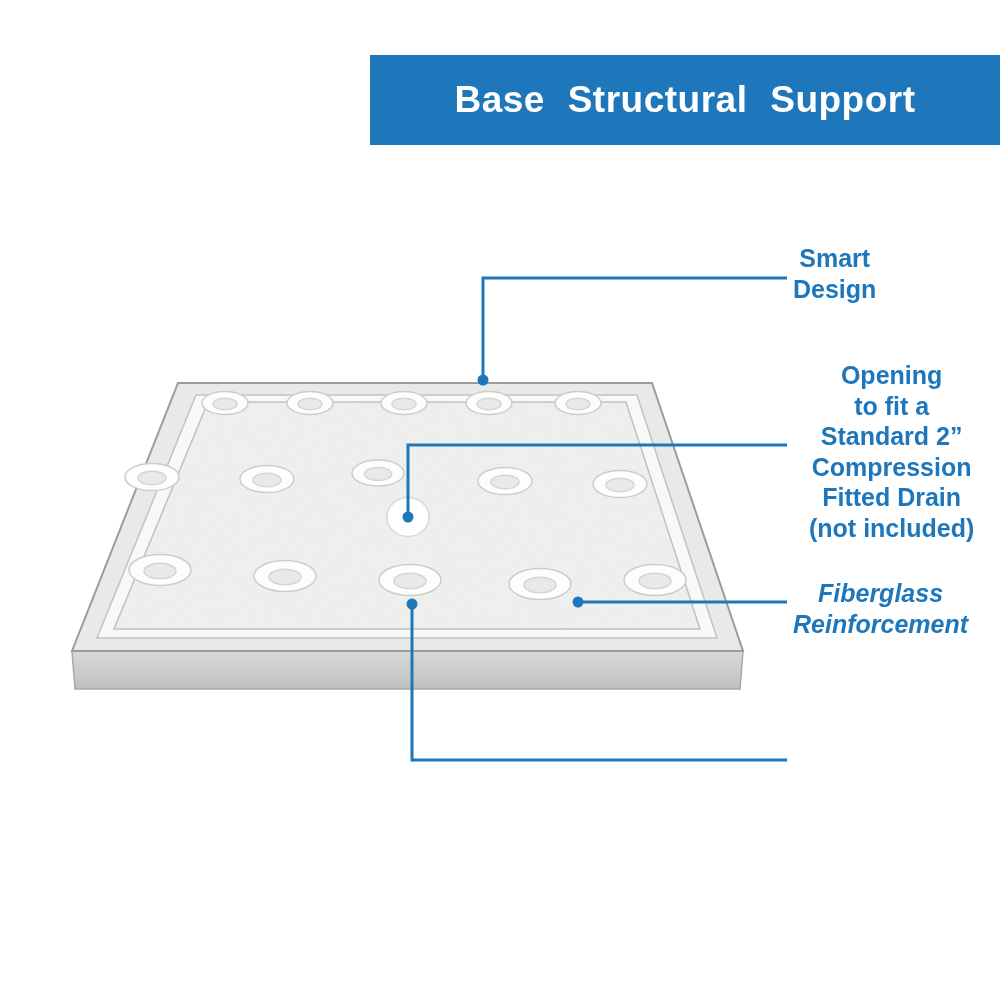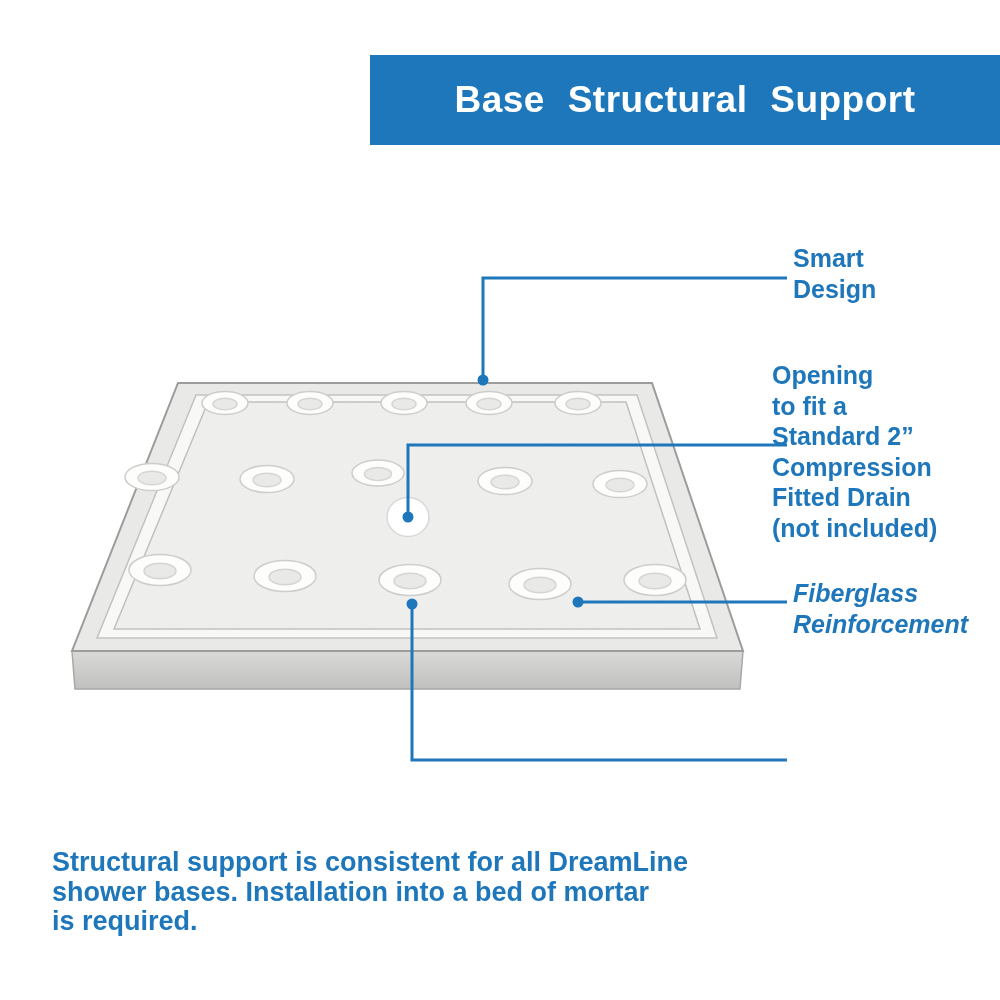--- a/index.html
+++ b/index.html
@@ -26,23 +26,24 @@
   .accent-stroke { stroke:var(--accent); stroke-width:3; fill:none; }
   .accent-fill   { fill:var(--accent); }
 
   .callout-label {
     position:absolute;
     color:var(--accent);
     font-weight:bold;
     font-size:25px;
     line-height:1.22;
     white-space:pre-line;
+    text-align:center;
   }
   .lbl-smart  { left:793px; top:243px; }
-  .lbl-drain  { left:772px; top:360px; }
+  .lbl-drain  { left:809px; top:360px; }
   .lbl-fiber  { left:793px; top:578px;font-style:italic; }
   .lbl-pvc    { left:793px; top:690px; }
 
   .footer-note {
     position:absolute; left:52px; top:848px;
     color:var(--accent); font-weight:bold;
     font-size:27px; line-height:1.1;
     white-space:pre-line;
   }
 </style>
@@ -144,17 +145,14 @@
 to fit a
 Standard 2”
 Compression
 Fitted Drain
 (not included)</div>
 
   <div class="callout-label lbl-fiber">Fiberglass
 Reinforcement</div>
 
 
-  <div class="footer-note">Structural support is consistent for all DreamLine
-shower bases. Installation into a bed of mortar
-is required.</div>
 
 </div>
 
 </body></html>

